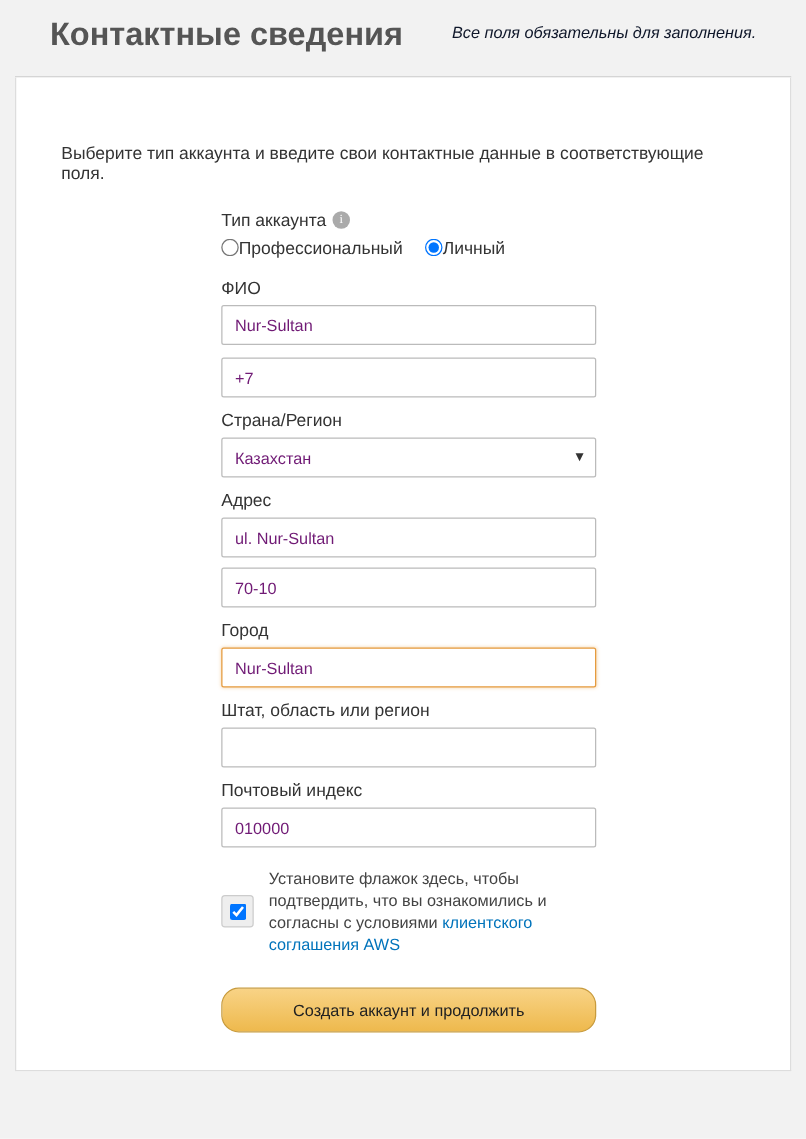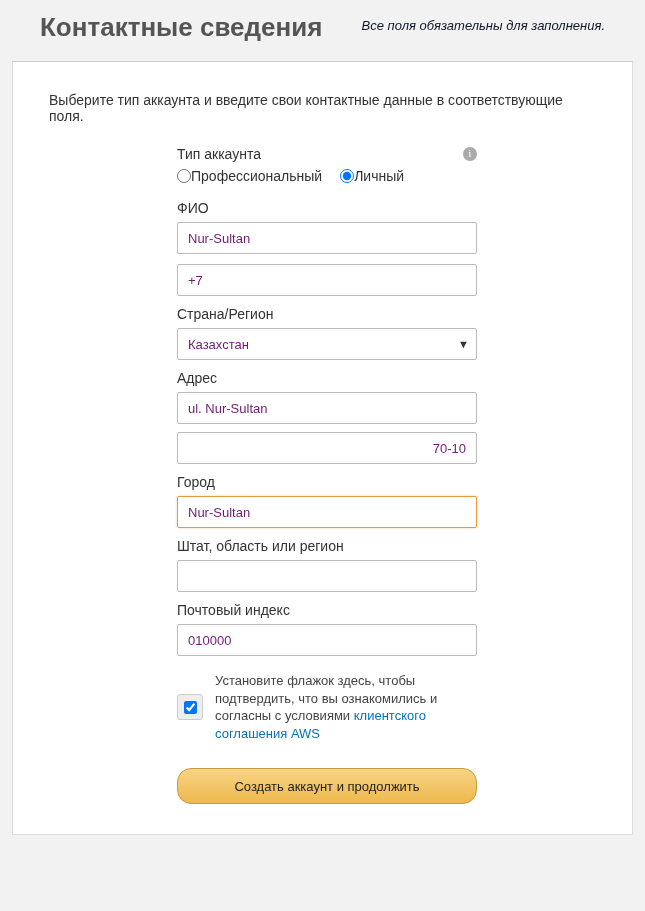--- a/index.html
+++ b/index.html
@@ -37,36 +37,36 @@
       background: #fff;
       margin: 0 12px;
       border: 1px solid #ddd;
       border-top: none;
       padding: 30px 36px 30px 36px;
     }
     .intro {
       font-size: 14px;
       color: #333;
       margin-bottom: 22px;
+      margin-top: 22px;
     }
     .form {
       margin-left: 128px;
       width: 300px;
     }
     .field {
       margin-bottom: 10px;
     }
     .label {
       font-size: 14px;
       color: #333;
       margin-bottom: 6px;
       display: flex;
       align-items: center;
       gap: 5px;
-      justify-content: space-between;
     }
     .info-icon {
       display: inline-block;
       width: 14px;
       height: 14px;
       border-radius: 50%;
       background: #aaa;
       color: #fff;
       font-size: 10px;
       text-align: center;
@@ -114,21 +114,20 @@
       position: absolute;
       right: 8px;
       top: 50%;
       transform: translateY(-50%);
       pointer-events: none;
       font-size: 11px;
       color: #333;
     }
     .stacked-inputs .text-input + .text-input {
       margin-top: 8px;
-      text-align: right;
     }
     .agree {
       display: flex;
       align-items: center;
       gap: 12px;
       margin-top: 16px;
       margin-bottom: 26px;
     }
     .checkbox-box {
       width: 26px;

